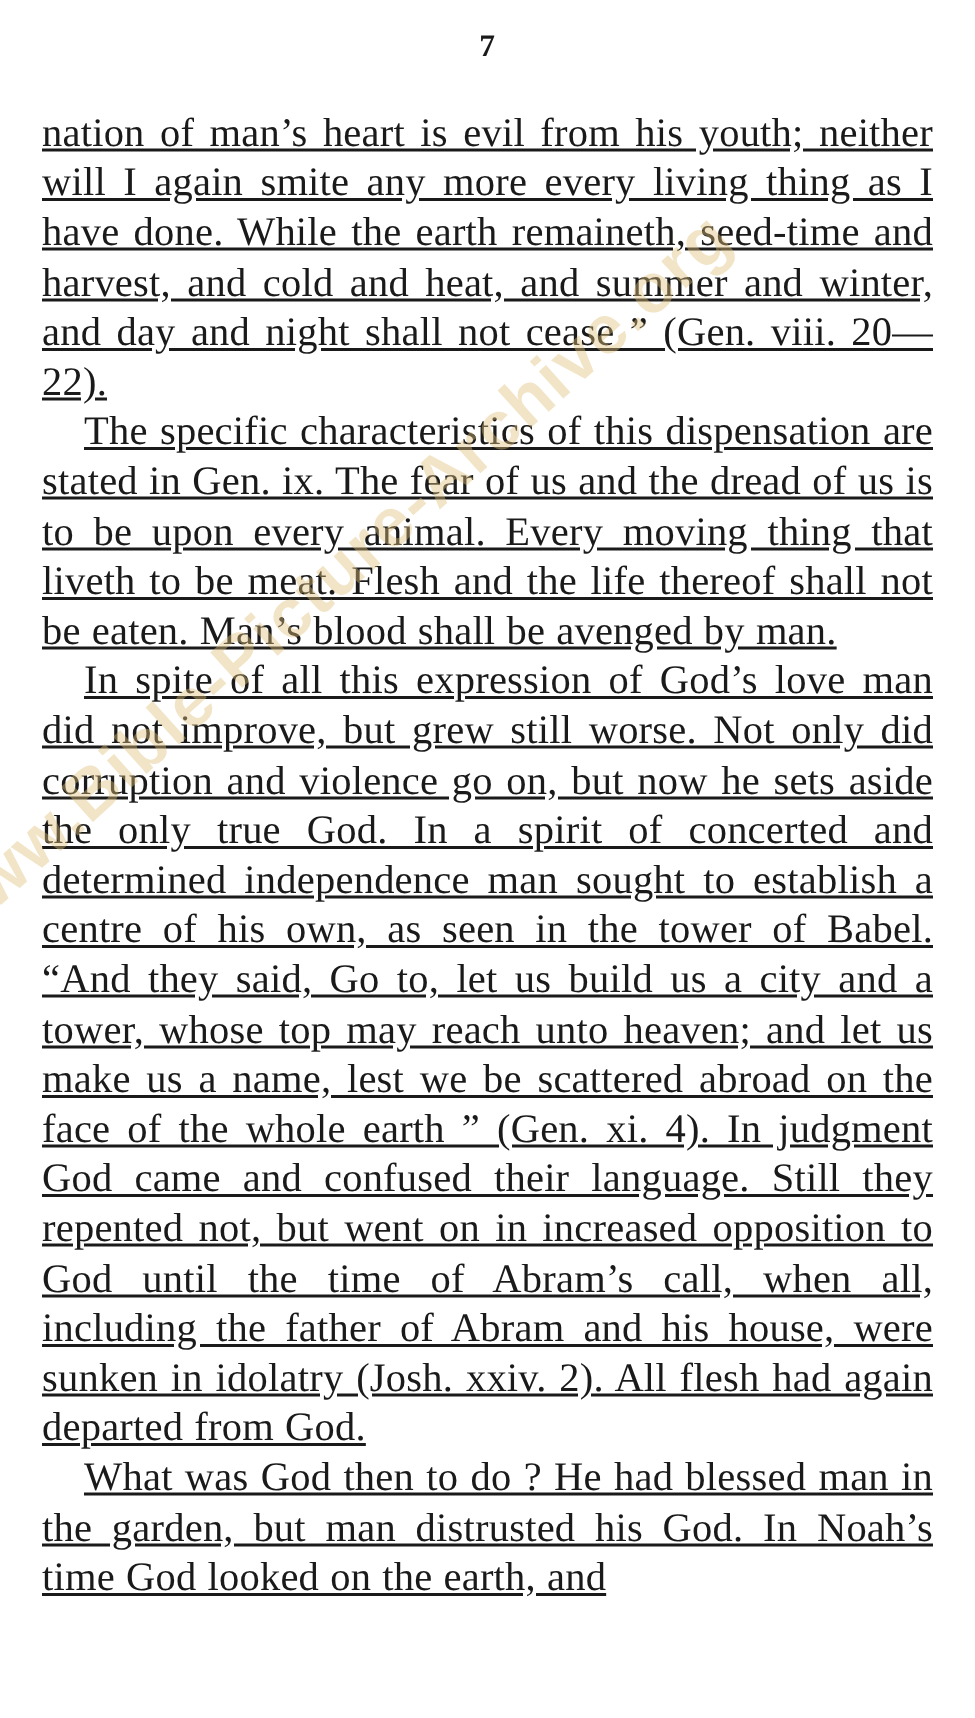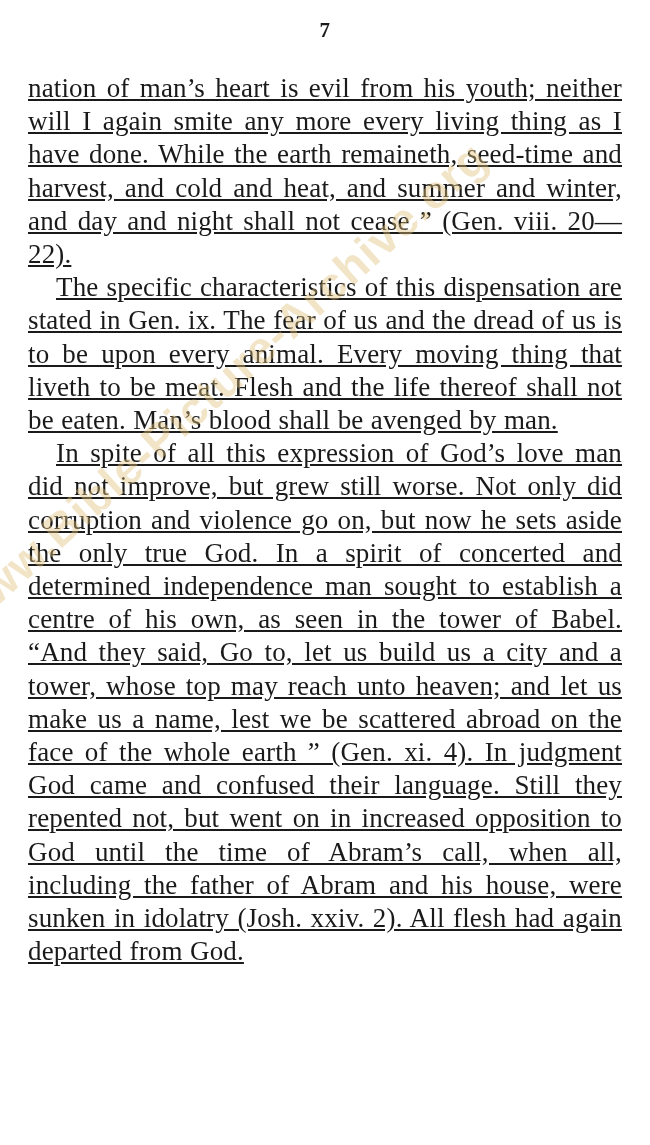--- a/index.html
+++ b/index.html
@@ -73,19 +73,20 @@
 <body>
 
 <div class="page">
 
   <div class="page-number">7</div>
 
   <div class="body-text">
     <p class="para">nation of man’s heart is evil from his youth; neither will I again smite any more every living thing as I have done.  While the earth remaineth, seed-time and harvest, and cold and heat, and summer and winter, and day and night shall not cease ” (Gen. viii. 20—22).</p>
     <p class="para indent">The specific characteristics of this dispensation are stated in Gen. ix.  The fear of us and the dread of us is to be upon every animal. Every moving thing that liveth to be meat.  Flesh and the life thereof shall not be eaten.  Man’s blood shall be avenged by man.</p>
     <p class="para indent">In spite of all this expression of God’s love man did not improve, but grew still worse.  Not only did corruption and violence go on, but now he sets aside the only true God.  In a spirit of concerted and determined independence man sought to establish a centre of his own, as seen in the tower of Babel.  “And they said, Go to, let us build us a city and a tower, whose top may reach unto heaven; and let us make us a name, lest we be scattered abroad on the face of the whole earth ” (Gen. xi. 4).  In judgment God came and confused their language.  Still they repented not, but went on in increased opposition to God until the time of Abram’s call, when all, including the father of Abram and his house, were sunken in idolatry (Josh. xxiv. 2).  All flesh had again departed from God.</p>
+    <p class="para indent">What was God then to do ?  He had blessed man in the garden, but man distrusted his God. In Noah’s time God looked on the earth, and</p>
   </div>
 
   <div class="watermark">
     <span>www.Bible-Picture-Archive.org</span>
   </div>
 
 </div>
 
 </body></html>

